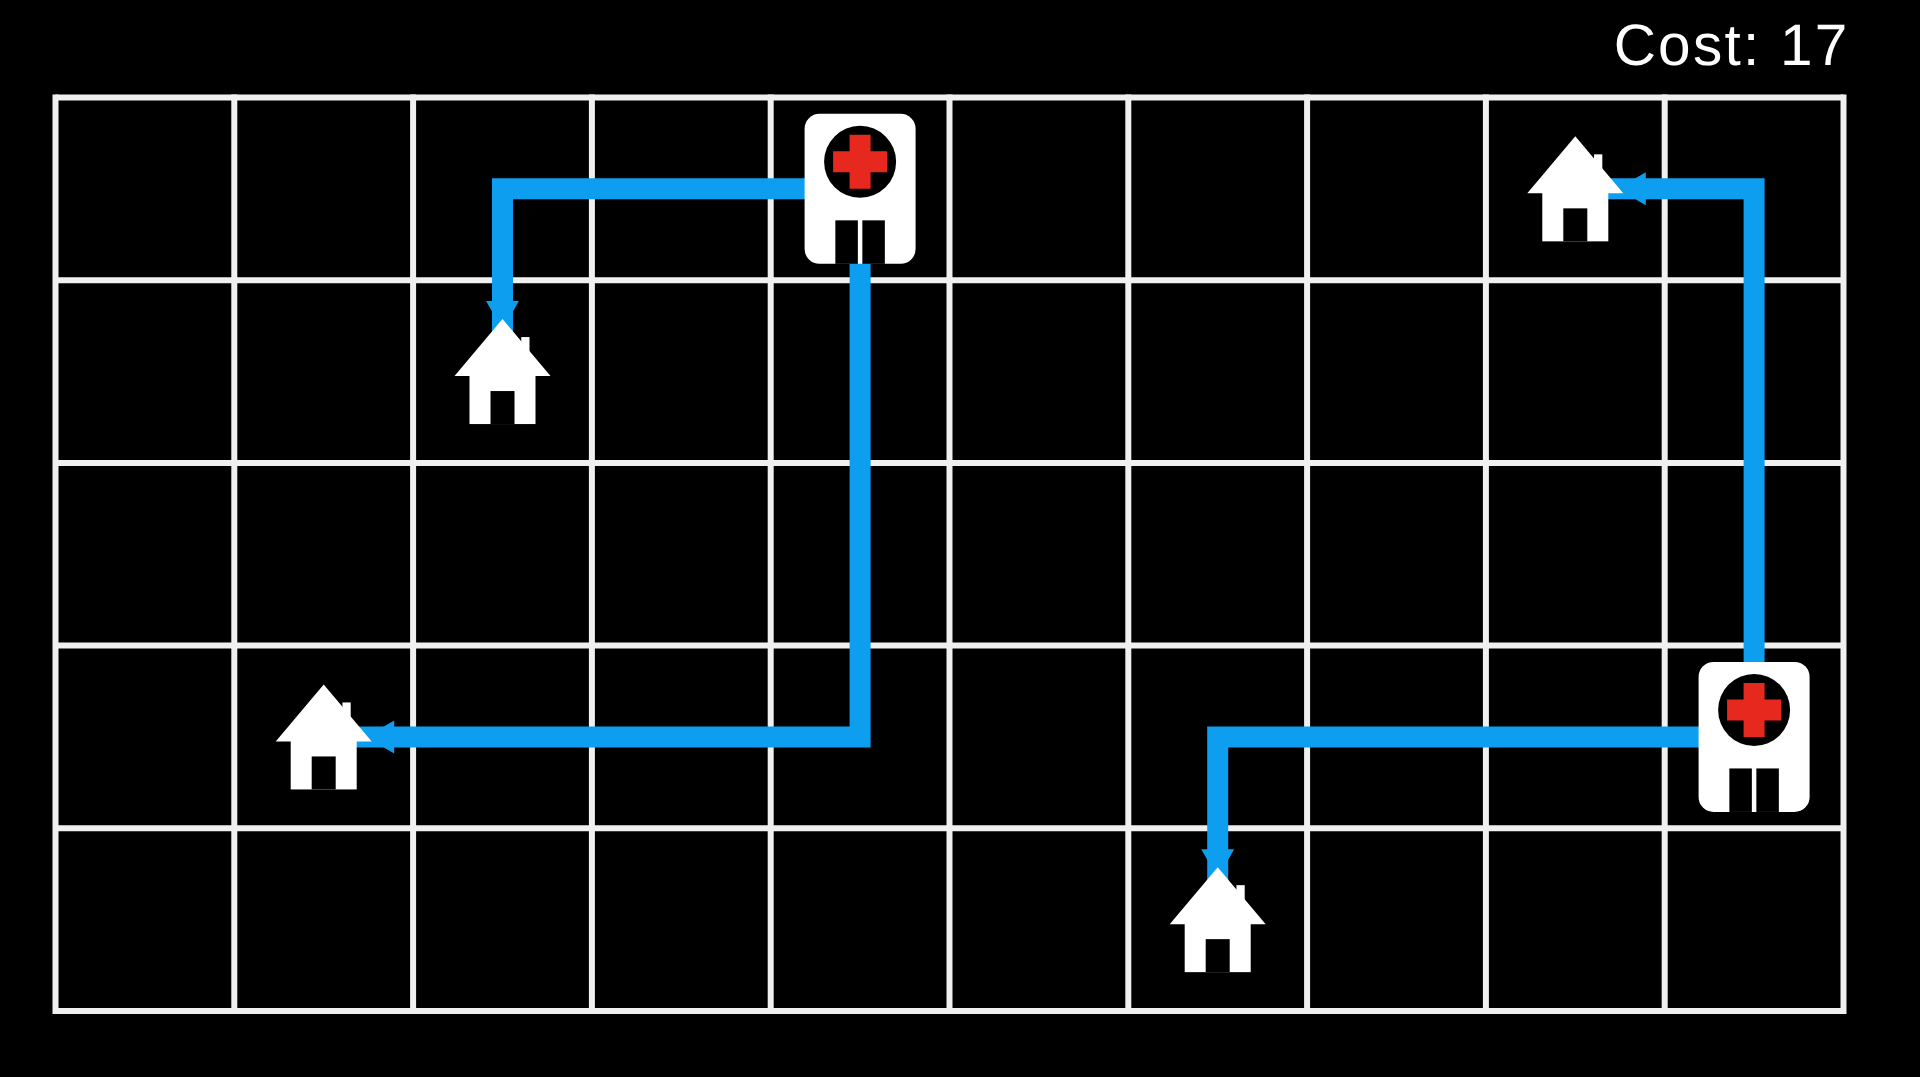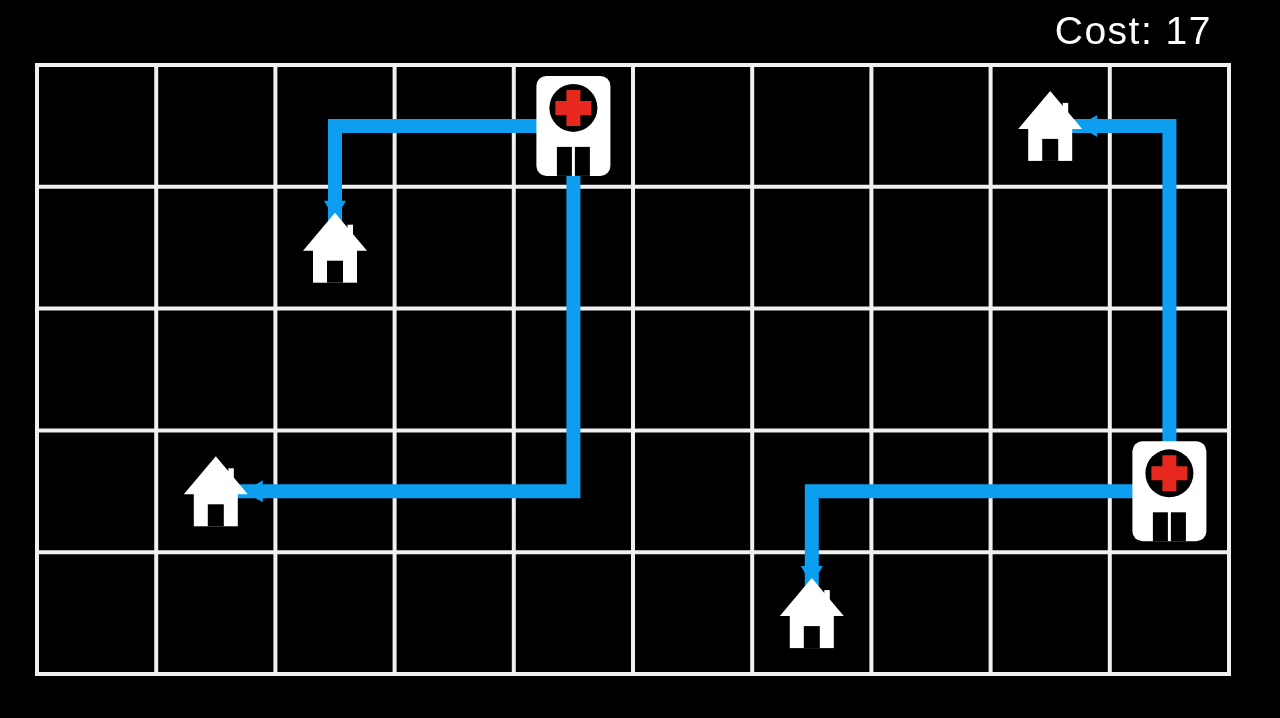--- a/index.html
+++ b/index.html
@@ -8,21 +8,21 @@
     overflow: hidden;
     background: #000;
     font-family: "Liberation Sans", sans-serif;
   }
   .stage {
     position: relative;
     width: 1280px; height: 718px;
   }
   .hud {
     position: absolute;
-    top: 4px; right: 68px;
+    top: 4px; right: 47px;
     z-index: 5;
   }
   .hud .cost-text {
     font-size: 39px;
     font-weight: 300;
     letter-spacing: 1.5px;
     line-height: 1.4;
     white-space: nowrap;
   }
   svg#board {

